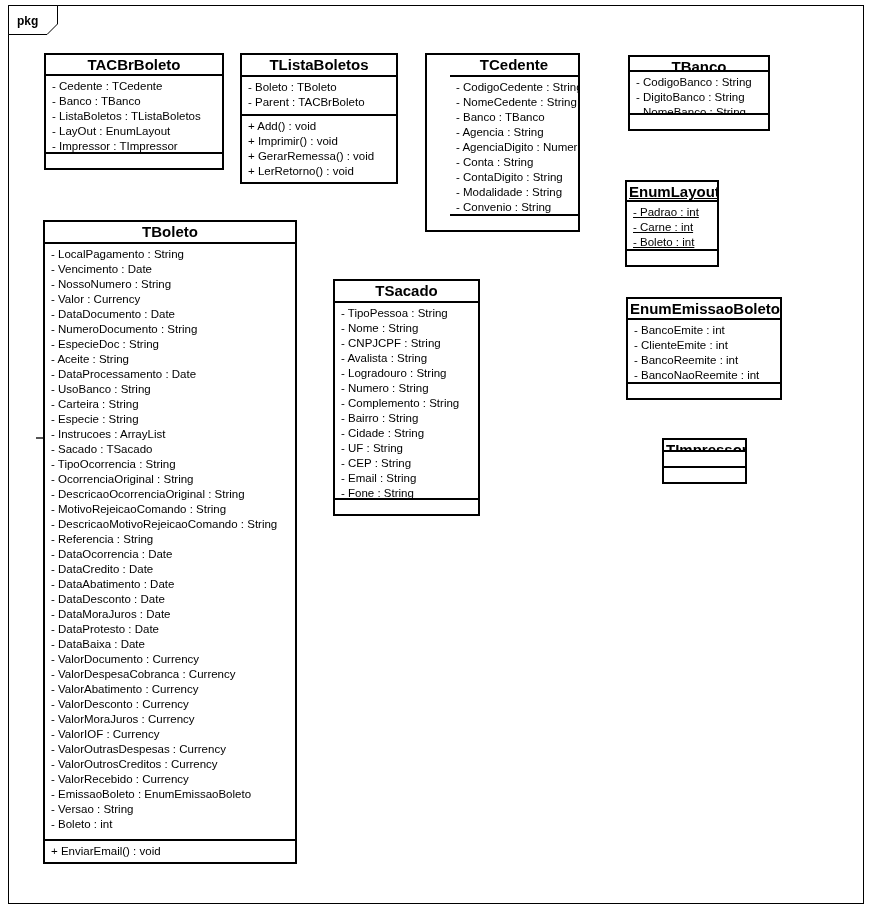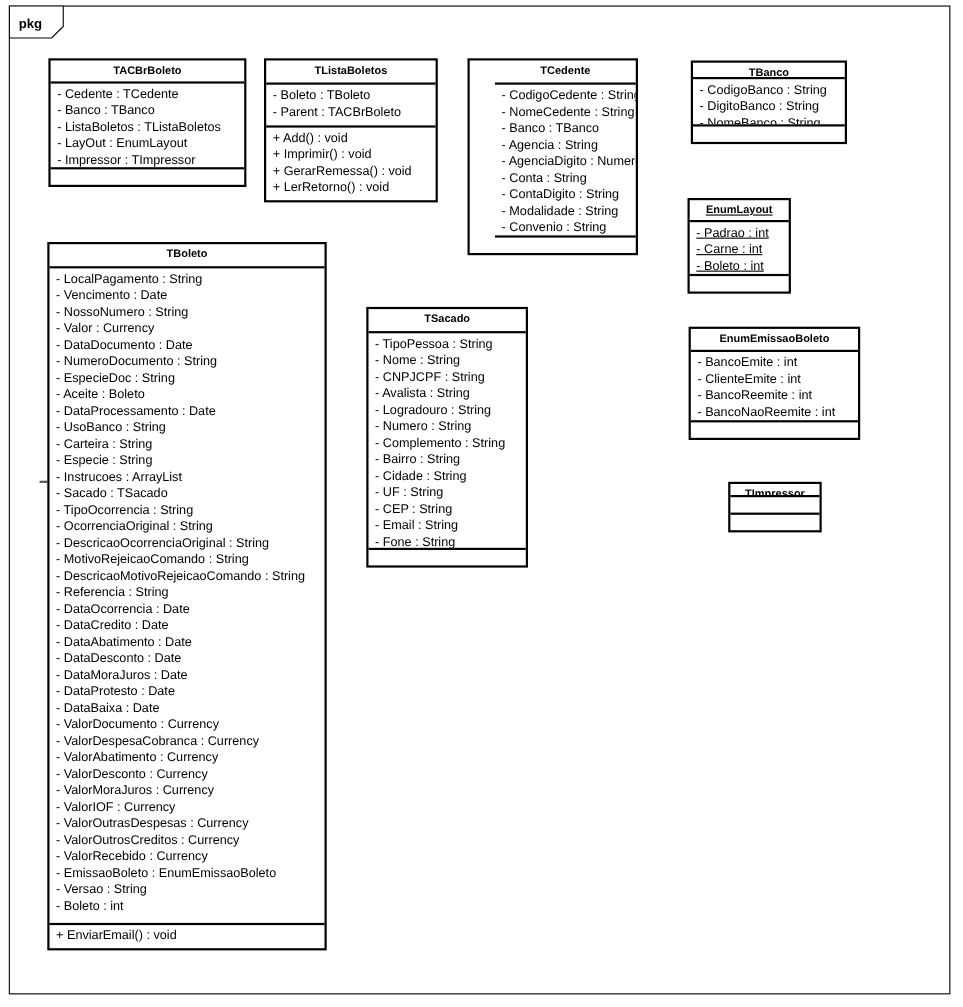--- a/index.html
+++ b/index.html
@@ -24,21 +24,21 @@
   }
   .uml-class {
     position:absolute;
     background:#ffffff;
     border:2px solid #000000;
     box-sizing:border-box;
     display:flex; flex-direction:column;
   }
   .uml-title {
     font-weight:bold; text-align:center;
-    font-size:10px; line-height:16px;
+    font-size:15px; line-height:16px;
     padding:2px 2px;
     border-bottom:2px solid #000000;
     white-space:nowrap; overflow:hidden;
   }
   .uml-attrs {
     flex:1 1 auto;
     min-height:8px;
     padding:3px 2px 3px 6px;
     overflow:hidden;
   }
@@ -172,21 +172,21 @@
 <div class="uml-class" style="left:43px;top:220px;width:254px;height:644px;">
   <div class="uml-title">TBoleto</div>
   <div class="uml-attrs">
       <div class="uml-member">- LocalPagamento : String</div>
       <div class="uml-member">- Vencimento : Date</div>
       <div class="uml-member">- NossoNumero : String</div>
       <div class="uml-member">- Valor : Currency</div>
       <div class="uml-member">- DataDocumento : Date</div>
       <div class="uml-member">- NumeroDocumento : String</div>
       <div class="uml-member">- EspecieDoc : String</div>
-      <div class="uml-member">- Aceite : Boleto</div>
+      <div class="uml-member">- Aceite : String</div>
       <div class="uml-member">- DataProcessamento : Date</div>
       <div class="uml-member">- UsoBanco : String</div>
       <div class="uml-member">- Carteira : String</div>
       <div class="uml-member">- Especie : String</div>
       <div class="uml-member">- Instrucoes : ArrayList</div>
       <div class="uml-member">- Sacado : TSacado</div>
       <div class="uml-member">- TipoOcorrencia : String</div>
       <div class="uml-member">- OcorrenciaOriginal : String</div>
       <div class="uml-member">- DescricaoOcorrenciaOriginal : String</div>
       <div class="uml-member">- MotivoRejeicaoComando : String</div>

